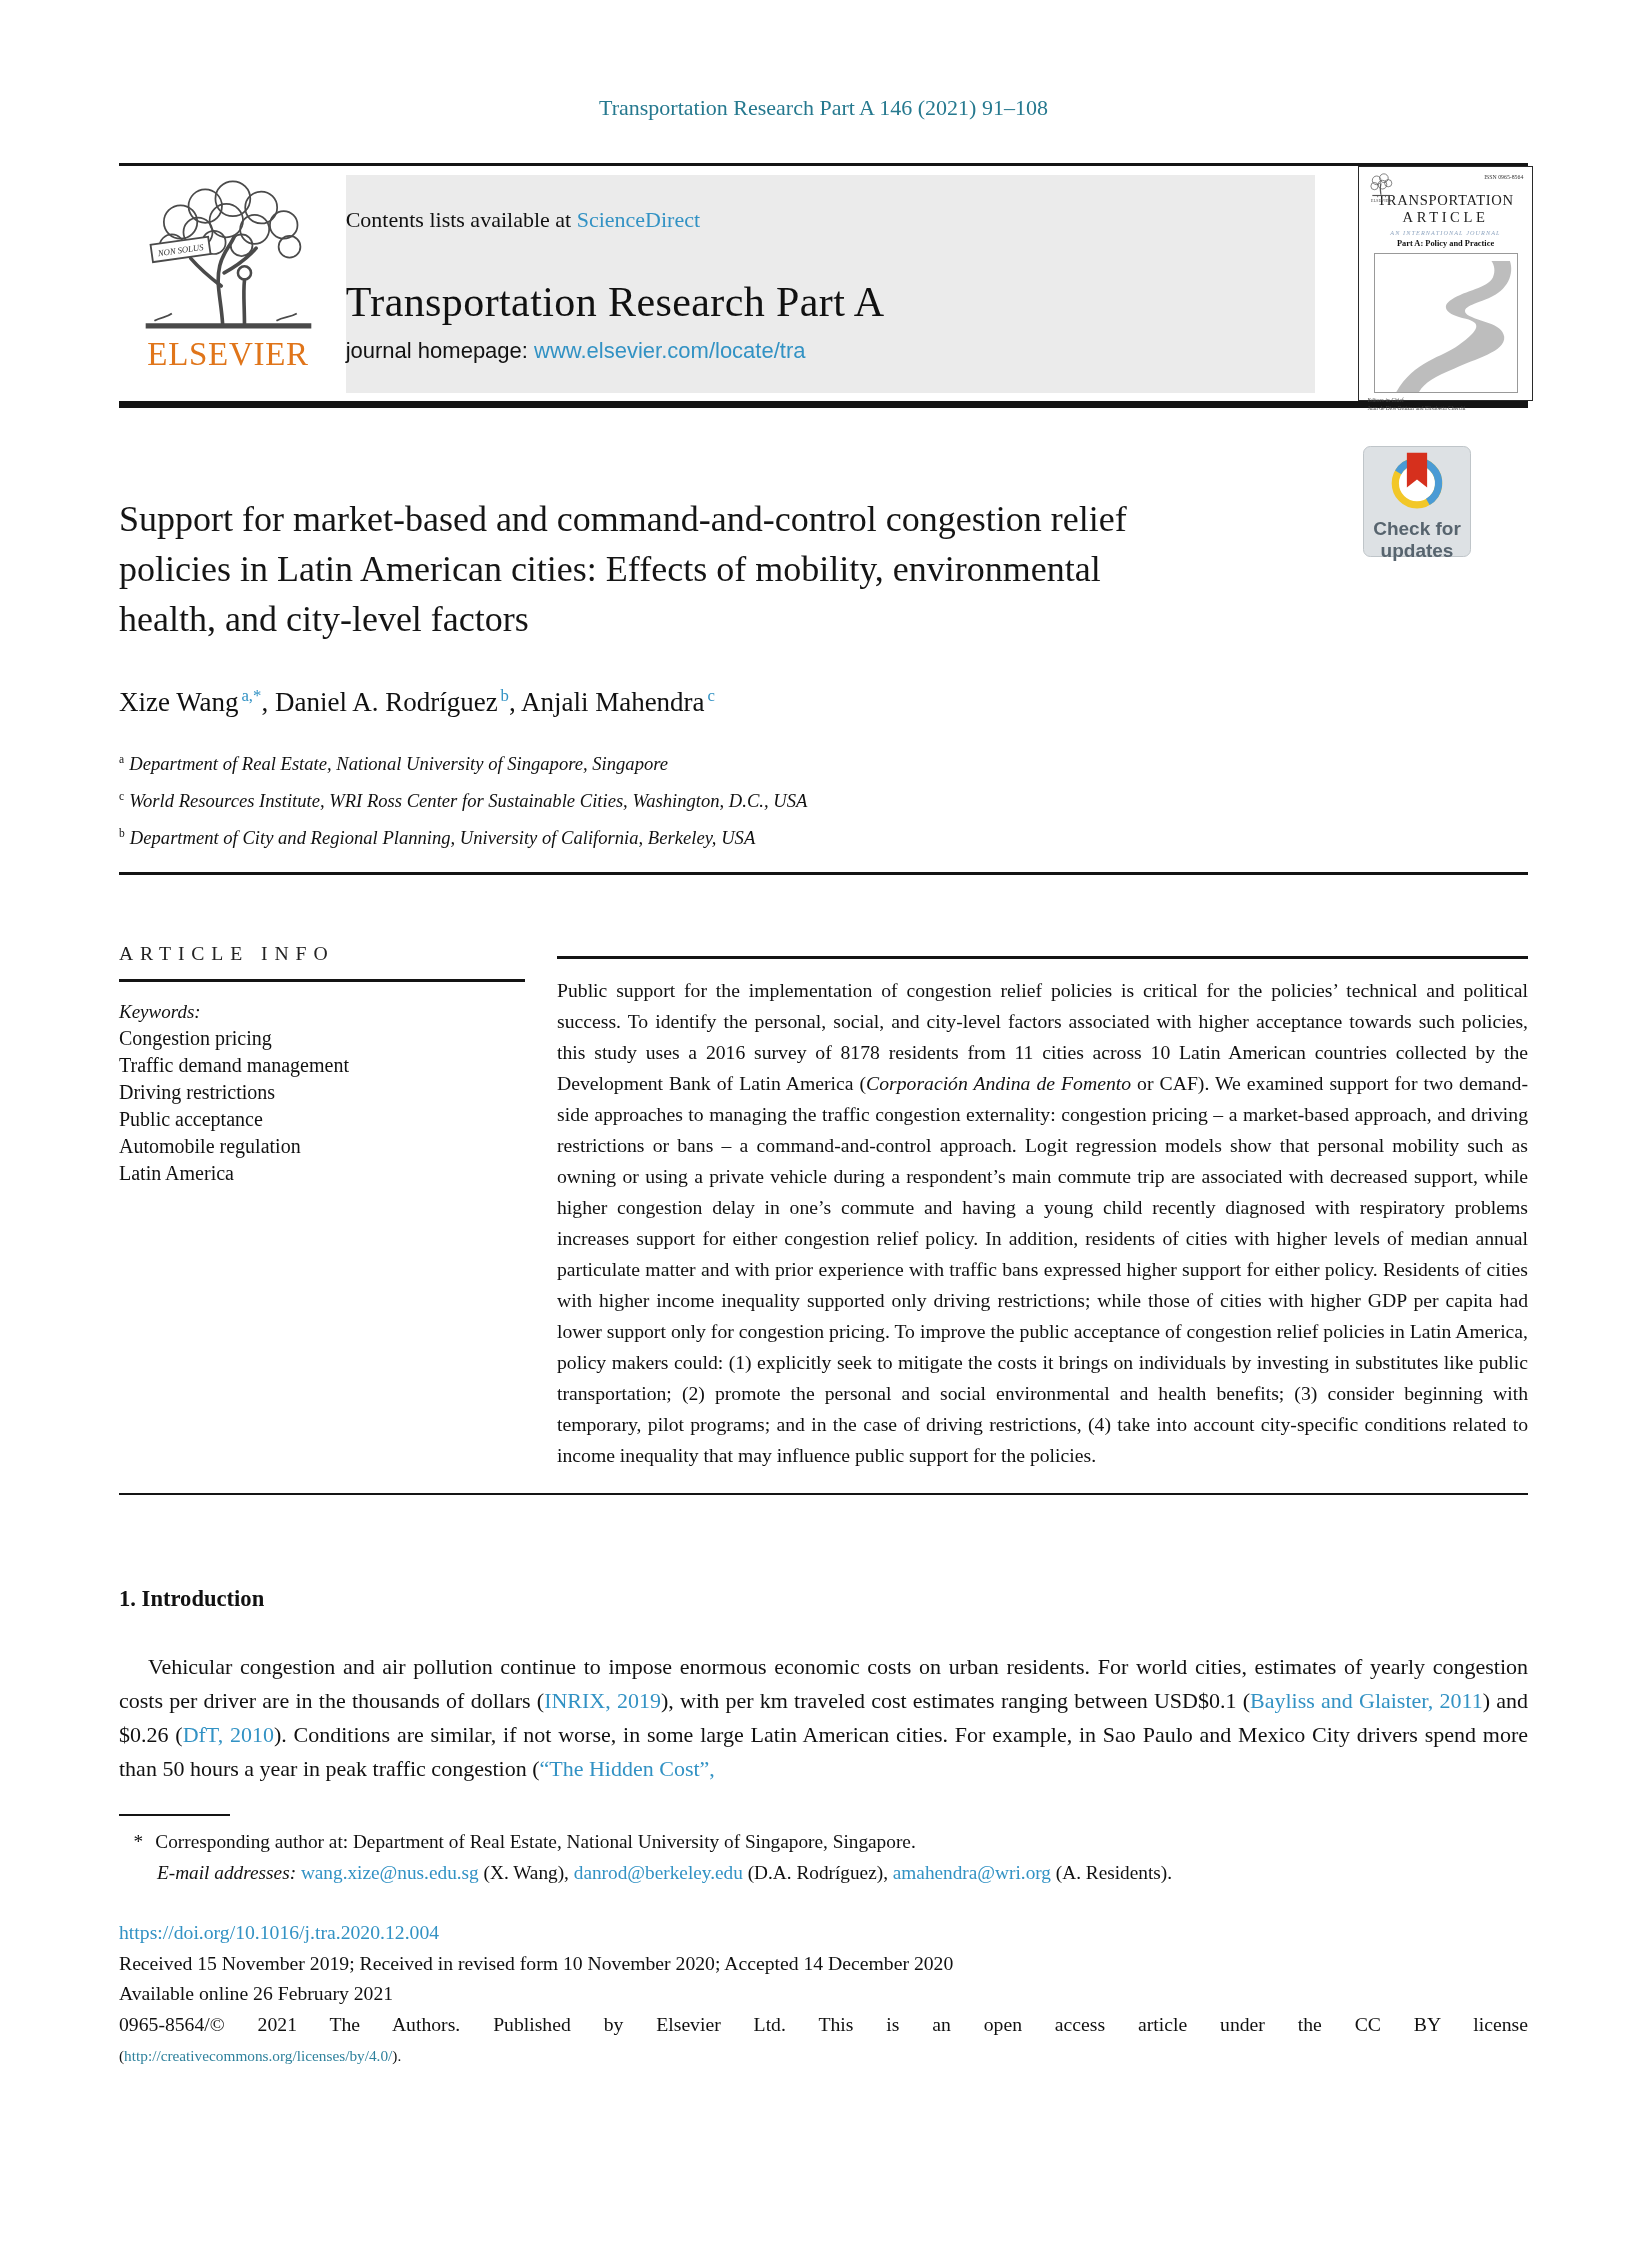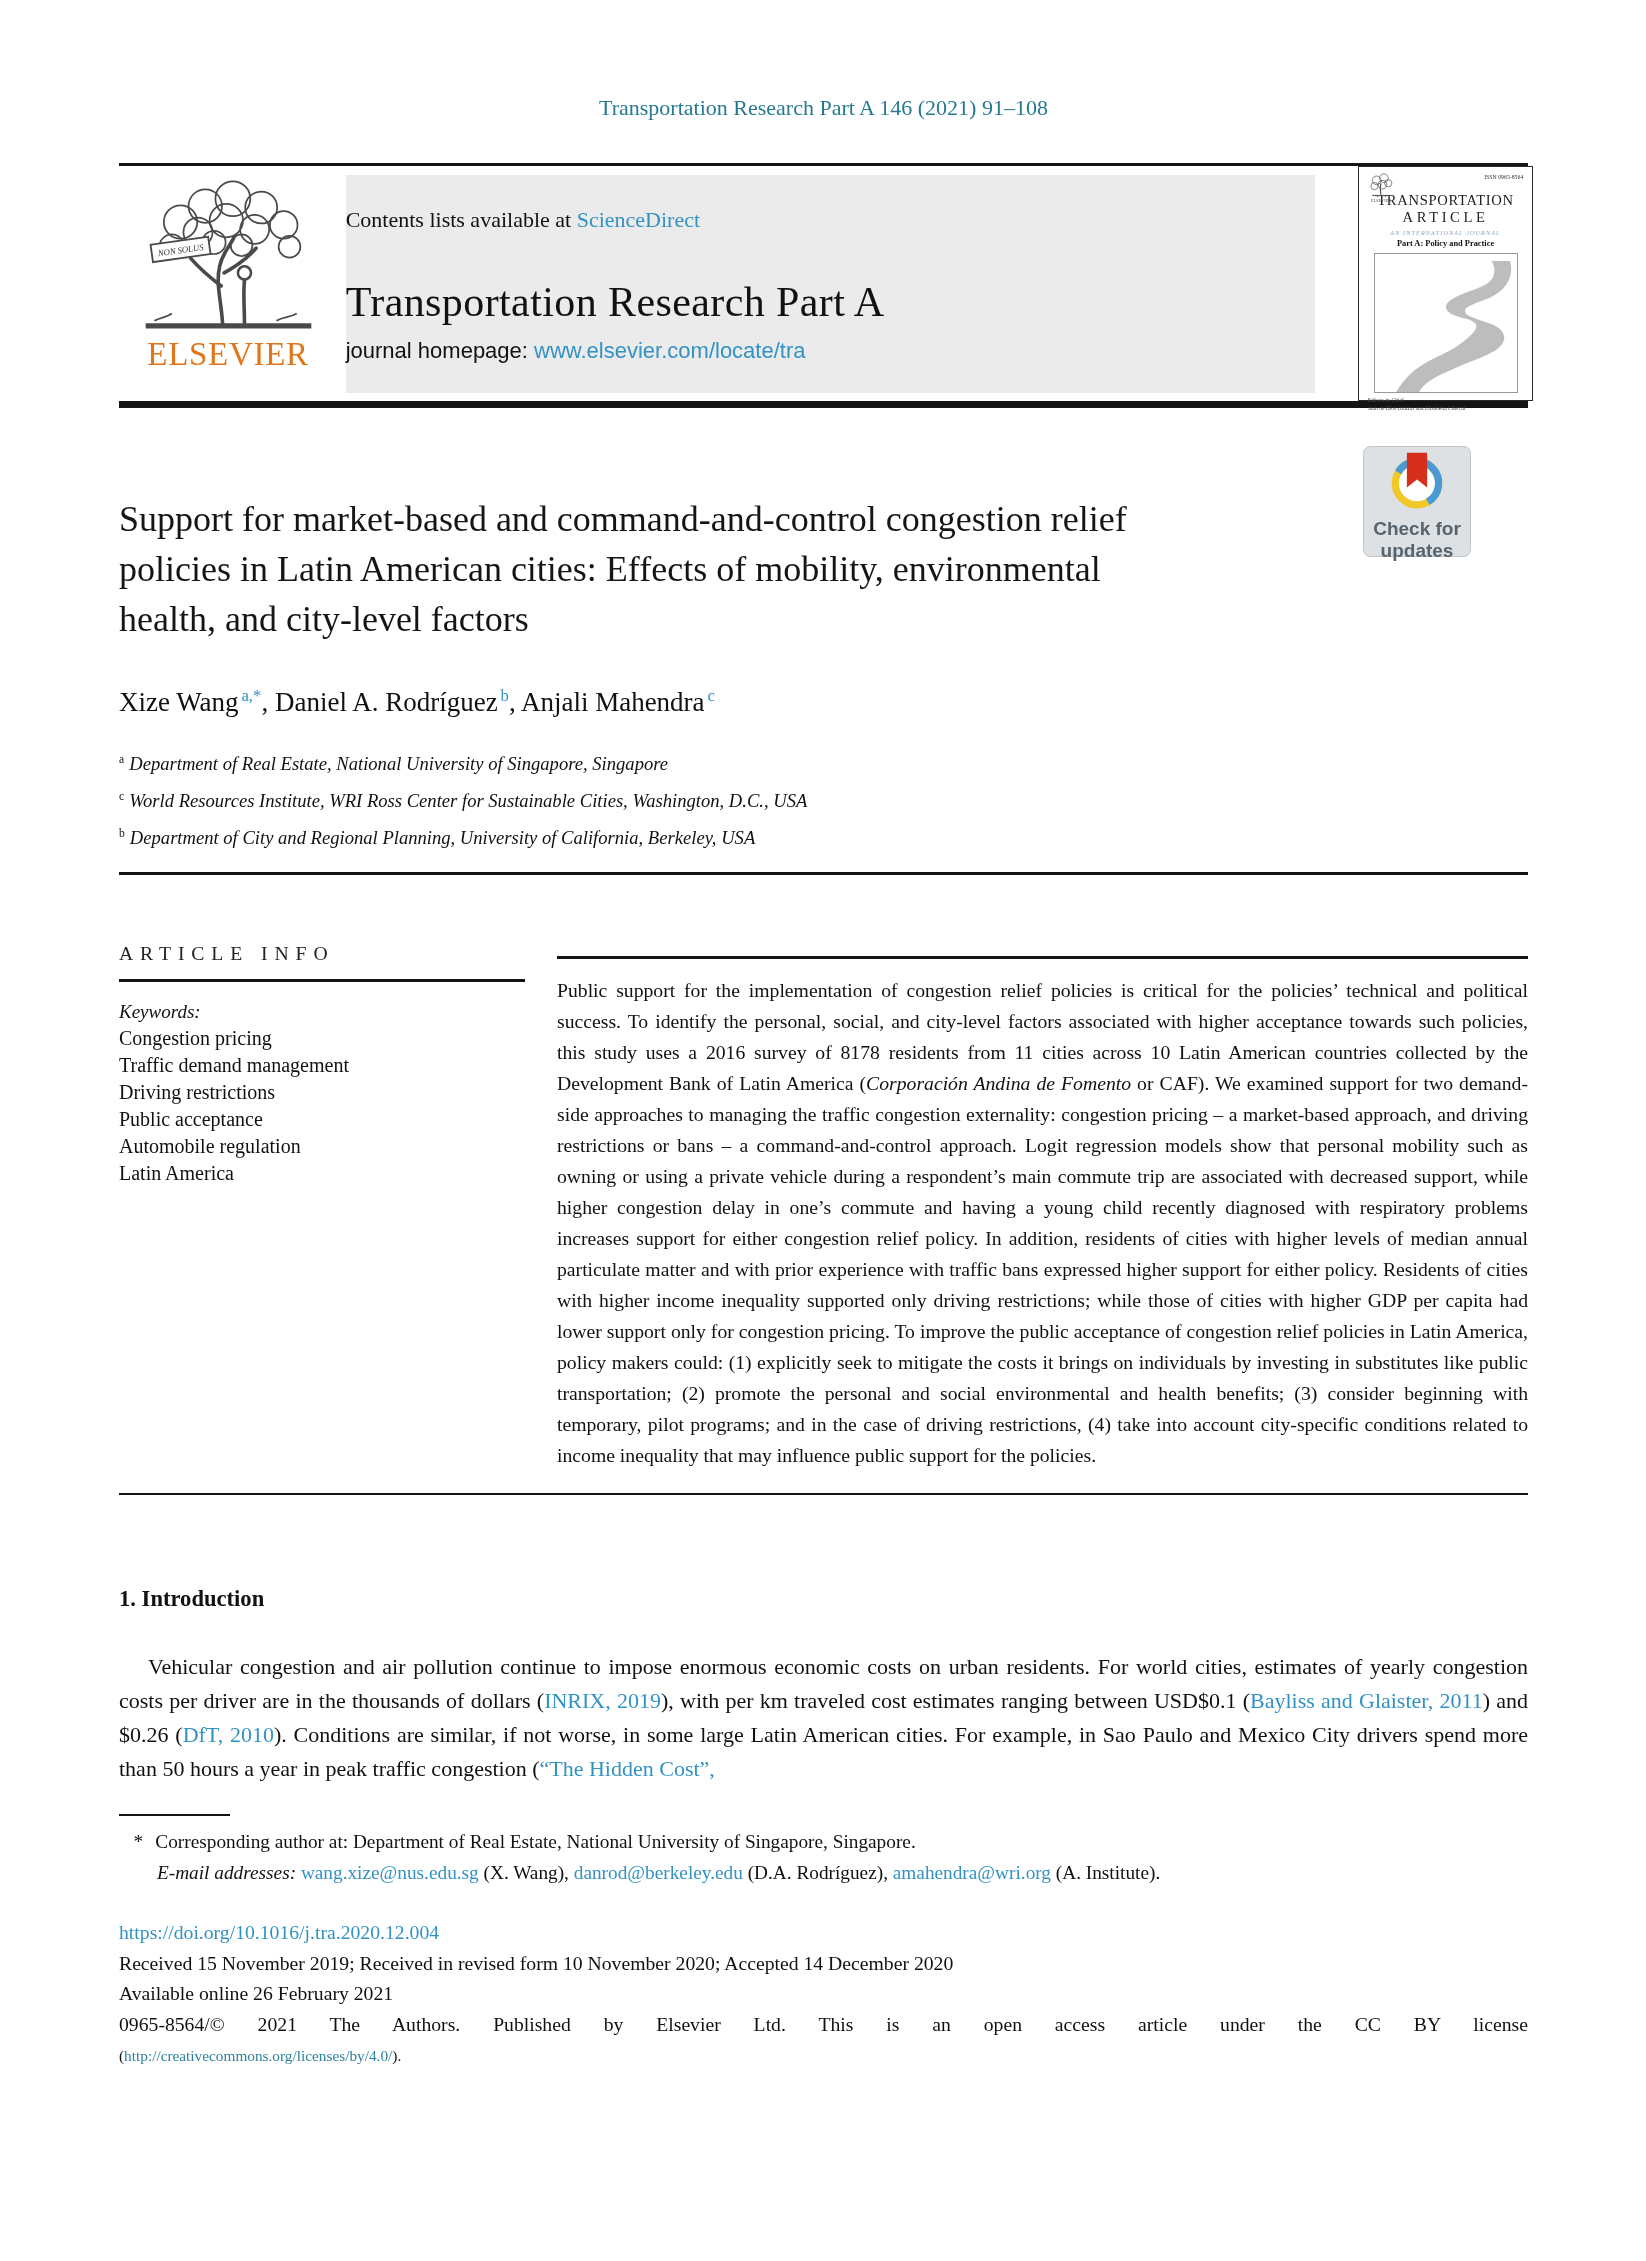--- a/index.html
+++ b/index.html
@@ -219,21 +219,21 @@
   </div>
 
   <div class="rule-mid"></div>
 
   <h2 class="section-heading">1. Introduction</h2>
   <p class="body-par"><span>Vehicular congestion and air pollution continue to impose enormous economic costs on urban residents. For world cities, estimates of yearly congestion costs per driver are in the thousands of dollars (</span><a>INRIX, 2019</a><span>), with per km traveled cost estimates ranging between USD$0.1 (</span><a>Bayliss and Glaister, 2011</a><span>) and $0.26 (</span><a>DfT, 2010</a><span>). Conditions are similar, if not worse, in some large Latin American cities. For example, in Sao Paulo and Mexico City drivers spend more than 50 hours a year in peak traffic congestion (</span><a>“The Hidden Cost”,</a></p>
 
   <div class="footnote-rule"></div>
   <div class="footnote">
     <div class="fn1"><span class="fn-star">*</span><span> Corresponding author at: Department of Real Estate, National University of Singapore, Singapore.</span></div>
-    <div class="fn2"><em>E-mail addresses: </em><a>wang.xize@nus.edu.sg</a><span> (X. Wang), </span><a>danrod@berkeley.edu</a><span> (D.A. Rodríguez), </span><a>amahendra@wri.org</a><span> (A. Institute).</span></div>
+    <div class="fn2"><em>E-mail addresses: </em><a>wang.xize@nus.edu.sg</a><span> (X. Wang), </span><a>danrod@berkeley.edu</a><span> (D.A. Rodríguez), </span><a>amahendra@wri.org</a><span> (A. Residents).</span></div>
   </div>
 
   <div class="doi"><a>https://doi.org/10.1016/j.tra.2020.12.004</a></div>
   <div class="received">Received 15 November 2019; Received in revised form 10 November 2020; Accepted 14 December 2020</div>
   <div class="available">Available online 26 February 2021</div>
   <div class="license-line">0965-8564/© 2021 The Authors. Published by Elsevier Ltd. This is an open access article under the CC BY license</div>
   <div class="cc-line"><span>(</span><a>http://creativecommons.org/licenses/by/4.0/</a><span>).</span></div>
 
 </div>
 

